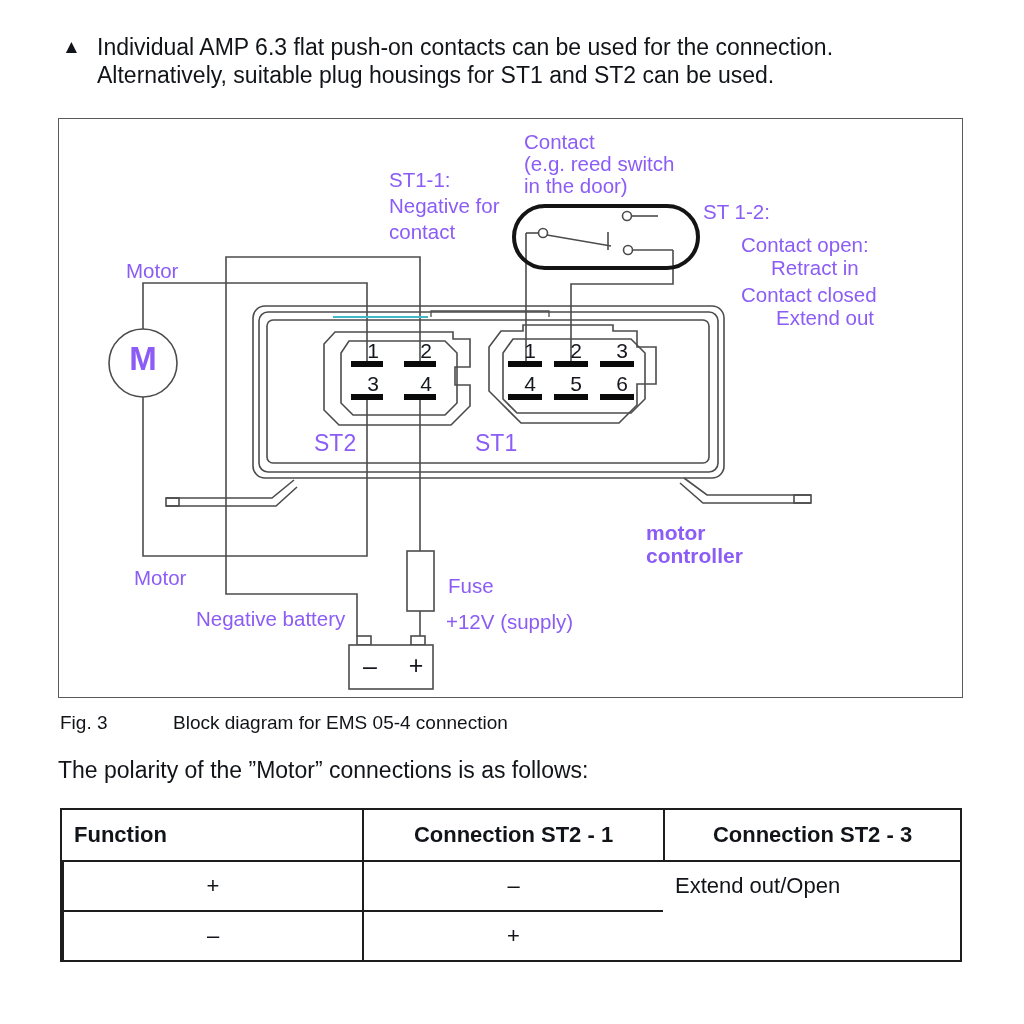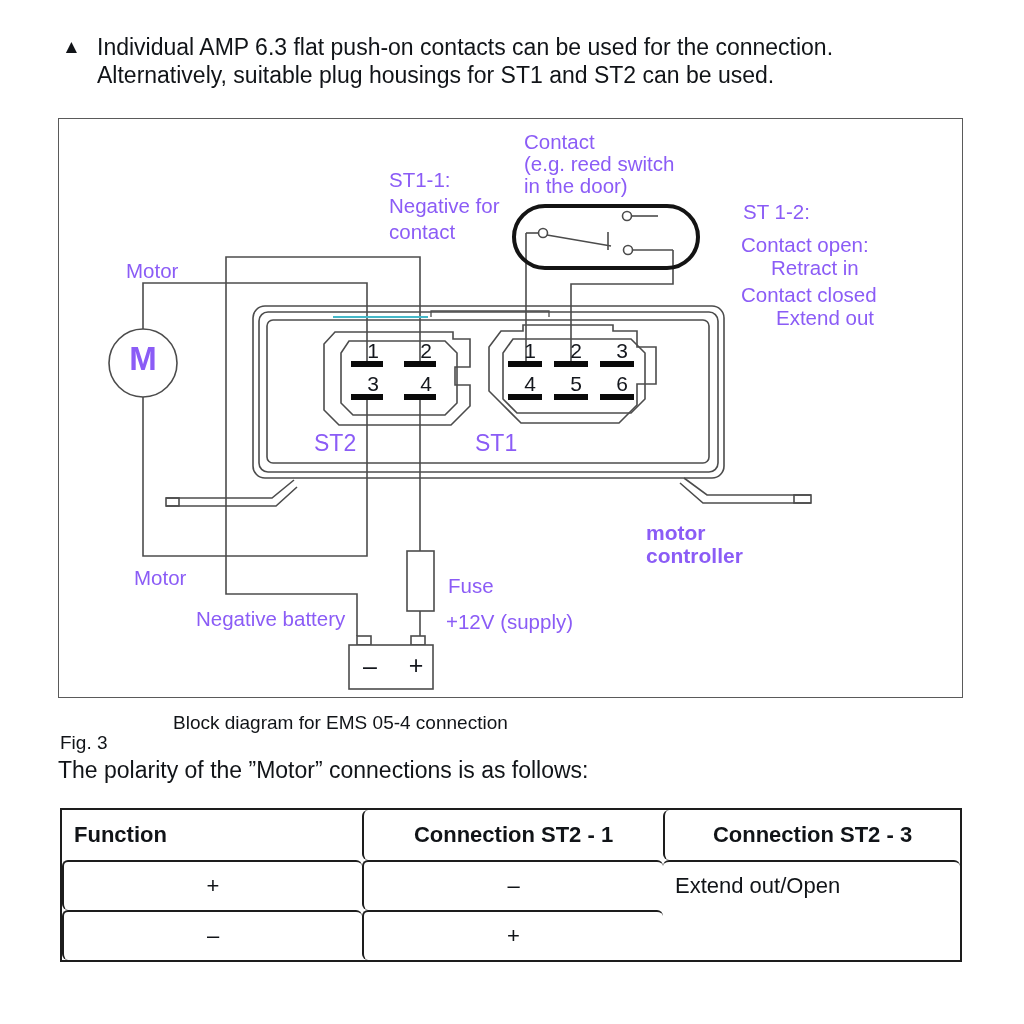--- a/index.html
+++ b/index.html
@@ -26,21 +26,20 @@
   
   #polarity-table{
     position:absolute;left:60px;top:808px;width:902px;
     border:2px solid #1d1d1d;box-sizing:border-box;
     display:grid;grid-template-columns:300px 301px 297px;
   }
   .tcell{
     box-sizing:border-box;height:50px;display:flex;align-items:center;
     font-size:22px;border-top:2px solid #1d1d1d;border-left:2px solid #1d1d1d;
     padding-left:12px;
-    border-radius:6px;
   }
   .tcell.first-row{border-top:none;}
   .tcell.first-col{border-left:none;}
   .tcell.center{justify-content:center;padding-left:0;}
   .tcell.head{font-weight:bold;}
 </style>
 </head>
 <body>
 
 <div class="abs" style="left:62px;top:36px;font-size:19px;">▲</div>
@@ -123,21 +122,21 @@
     <div>(e.g. reed switch</div>
     <div>in the door)</div>
   </div>
 
   <div class="lbl" style="left:330px;top:48px;line-height:26px;">
     <div>ST1-1:</div>
     <div>Negative for</div>
     <div>contact</div>
   </div>
 
-  <div class="lbl" style="left:684px;top:80px;text-align:center;">ST 1-2:</div>
+  <div class="lbl" style="left:644px;top:80px;text-align:center;">ST 1-2:</div>
   <div class="lbl" style="left:682px;top:113px;">Contact open:</div>
   <div class="lbl" style="left:712px;top:136px;">Retract in</div>
   <div class="lbl" style="left:682px;top:163px;">Contact closed</div>
   <div class="lbl" style="left:717px;top:186px;">Extend out</div>
 
   <div class="lbl" style="left:67px;top:139px;">Motor</div>
   <div class="lbl" style="left:75px;top:446px;">Motor</div>
   <div class="lbl" style="left:97px;top:487px;margin-left:40px;">Negative battery</div>
   <div class="lbl" style="left:389px;top:454px;">Fuse</div>
   <div class="lbl" style="left:387px;top:490px;">+12V (supply)</div>
@@ -160,21 +159,21 @@
   <div class="pin-num" style="left:301px;top:253px;">3</div>
   <div class="pin-num" style="left:354px;top:253px;">4</div>
   <div class="pin-num" style="left:458px;top:220px;">1</div>
   <div class="pin-num" style="left:504px;top:220px;">2</div>
   <div class="pin-num" style="left:550px;top:220px;">3</div>
   <div class="pin-num" style="left:458px;top:253px;">4</div>
   <div class="pin-num" style="left:504px;top:253px;">5</div>
   <div class="pin-num" style="left:550px;top:253px;">6</div>
 </div>
 
-<div class="abs cap-text" style="left:60px;top:732px;">Fig. 3</div>
+<div class="abs cap-text" style="left:60px;top:712px;">Fig. 3</div>
 <div class="abs cap-text" style="left:173px;top:712px;">Block diagram for EMS 05-4 connection</div>
 
 <div class="abs body-text" style="left:58px;top:756px;">The polarity of the ”Motor” connections is as follows:</div>
 
 <div id="polarity-table">
   <div class="tcell head first-row first-col">Function</div>
   <div class="tcell head first-row center">Connection ST2 - 1</div>
   <div class="tcell head first-row center">Connection ST2 - 3</div>
 
   <div class="tcell center">+</div>

